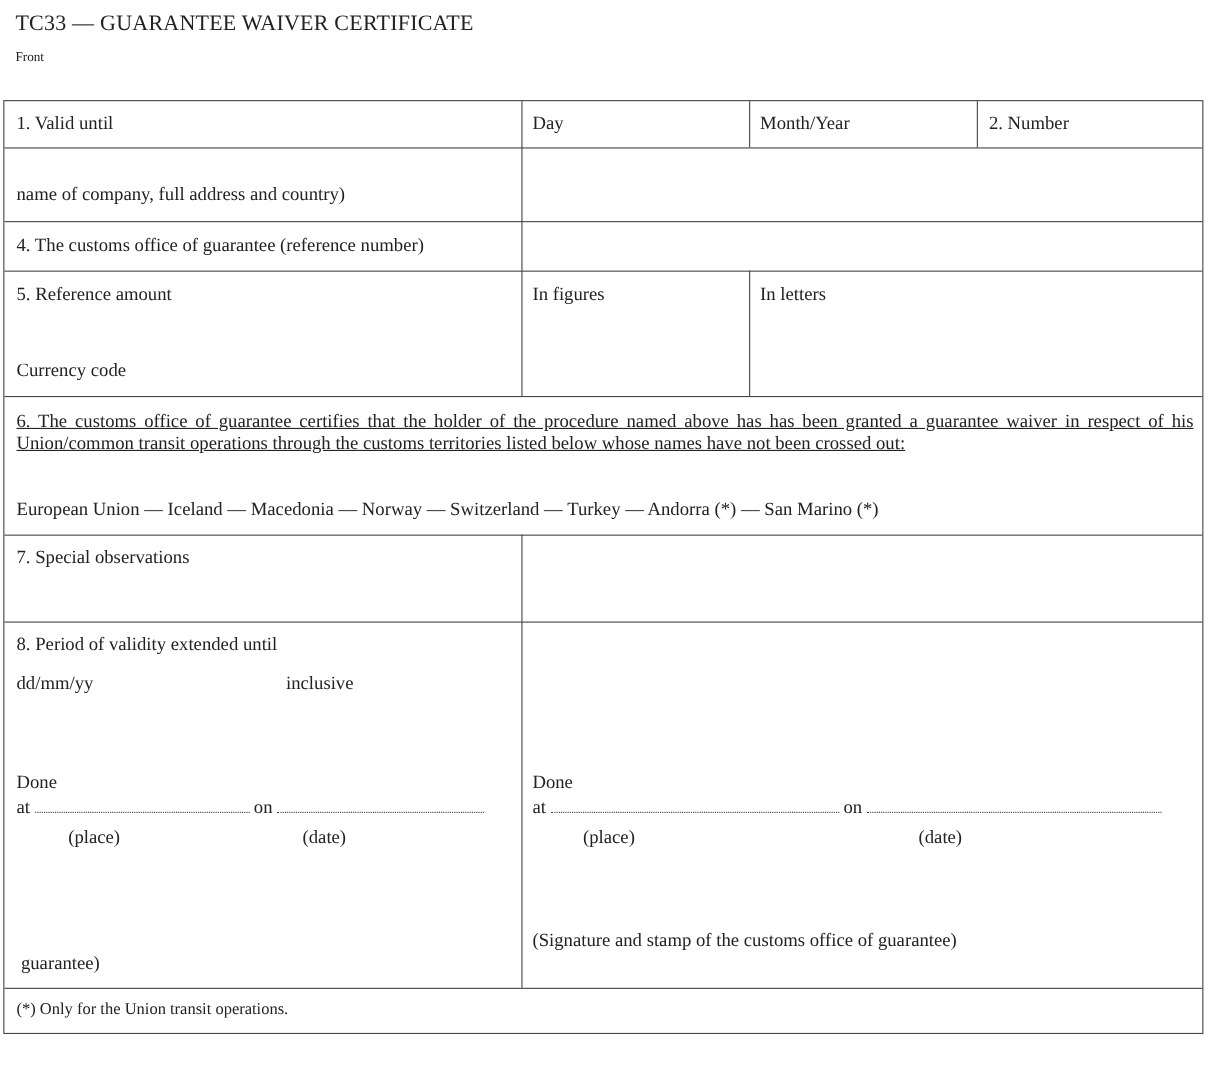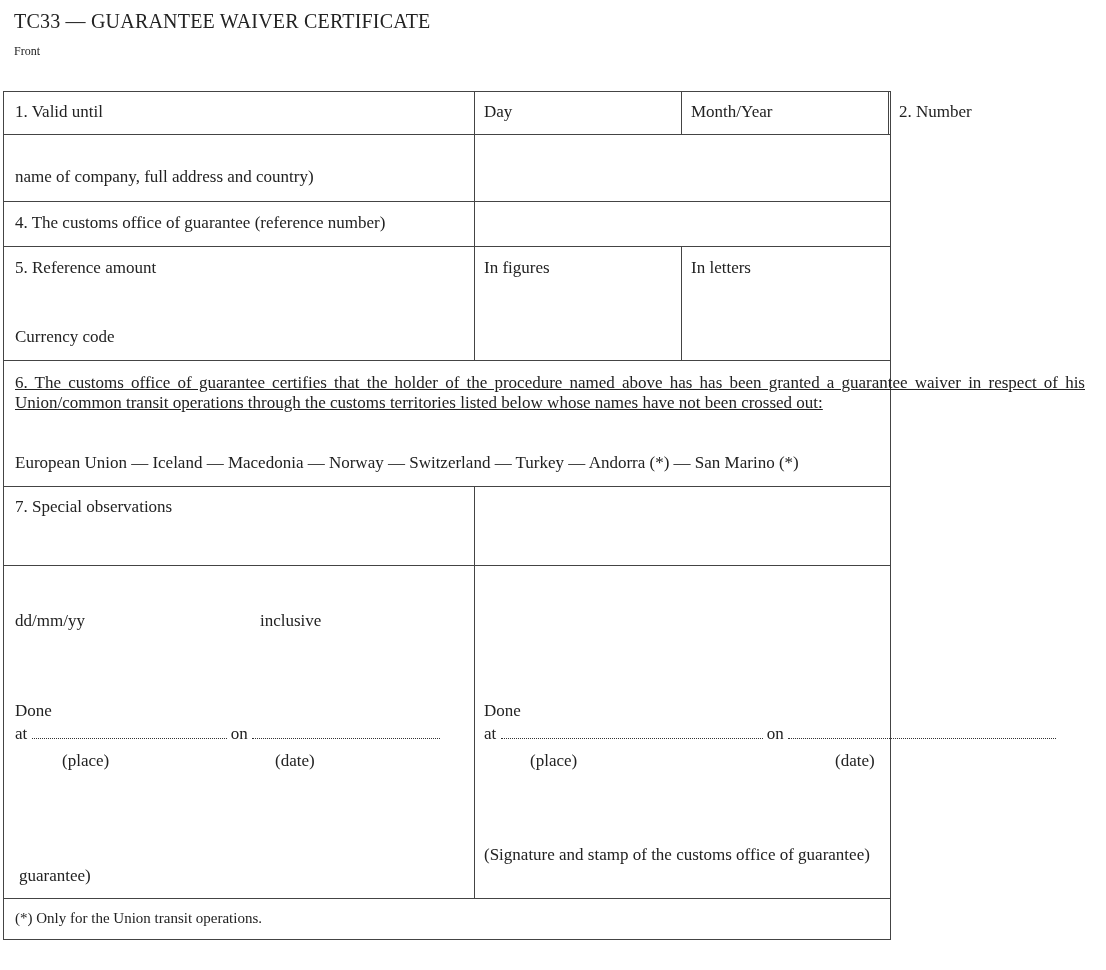--- a/index.html
+++ b/index.html
@@ -13,21 +13,21 @@
     }
     .hdr-title {
       position: absolute; left: 14px; top: 10px;
       font-size: 20px; letter-spacing: 0.2px;
     }
     .hdr-sub {
       position: absolute; left: 14px; top: 44px;
       font-size: 12px;
     }
     .form {
-      position: absolute; left: 3px; top: 91px; width: 888px; height: 849px;
+      position: absolute; left: 3px; top: 91px; width: 1091px; height: 849px;
       border: 1.5px solid #444; box-sizing: border-box;
     }
     .cell {
       position: absolute; box-sizing: border-box;
     }
     .hline { position: absolute; left: 0; right: 0; height: 0; border-top: 1.5px solid #444; }
     .vline { position: absolute; width: 0; border-left: 1.5px solid #444; }
     .txt { position: absolute; white-space: nowrap; line-height: 20px; }
     .para {
       position: absolute; line-height: 20px; text-align: justify; text-decoration: underline;
@@ -74,20 +74,21 @@
   <div class="txt" style="left:11px; top:235px">Currency code</div>
   <div class="txt" style="left:480px; top:166px">In figures</div>
   <div class="txt" style="left:687px; top:166px">In letters</div>
 
   <div class="para" style="left:11px; top:281px; width:1070px">6. The customs office of guarantee certifies that the holder of the procedure named above has has been granted a guarantee waiver in respect of his Union/common transit operations through the customs territories listed below whose names have not been crossed out:</div>
   <div class="txt" style="left:11px; top:361px">European Union — Iceland — Macedonia — Norway — Switzerland — Turkey — Andorra (*) — San Marino (*)</div>
 
   <div class="txt" style="left:11px; top:405px">7. Special observations</div>
   <div class="cell" style="left:472px; top:396px; width:620px; height:76px"></div>
 
+  <div class="txt" style="left:11px; top:484px">8. Period of validity extended until</div>
   <div class="txt" style="left:11px; top:519px">dd/mm/yy</div>
   <div class="txt" style="left:256px; top:519px">inclusive</div>
 
   <div class="txt" style="left:11px; top:609px">Done</div>
   <div class="txt" style="left:11px; top:632px">
     <span>at</span>
     <span class="dots" style="width:195px"></span>
     <span>on</span>
     <span class="dots" style="width:188px"></span>
   </div>

